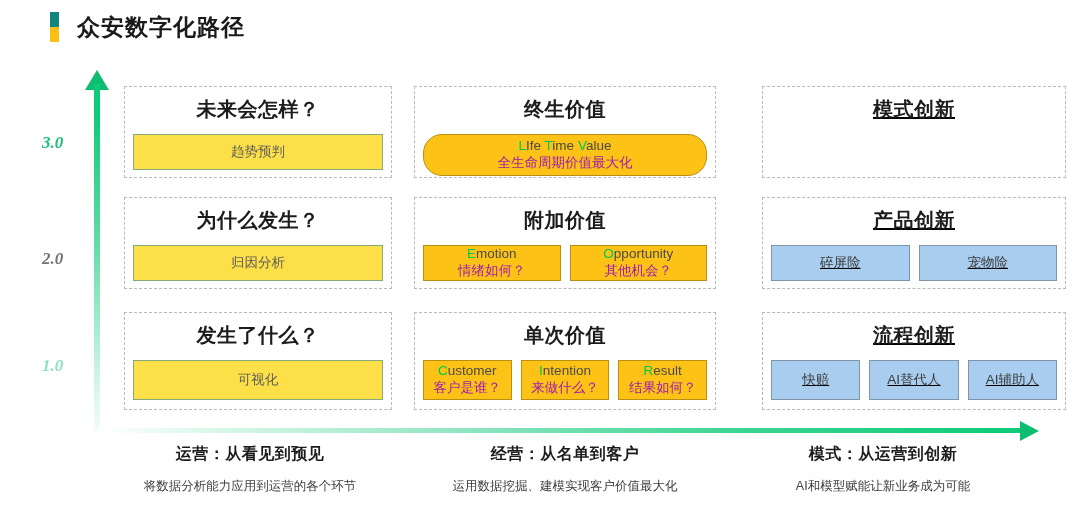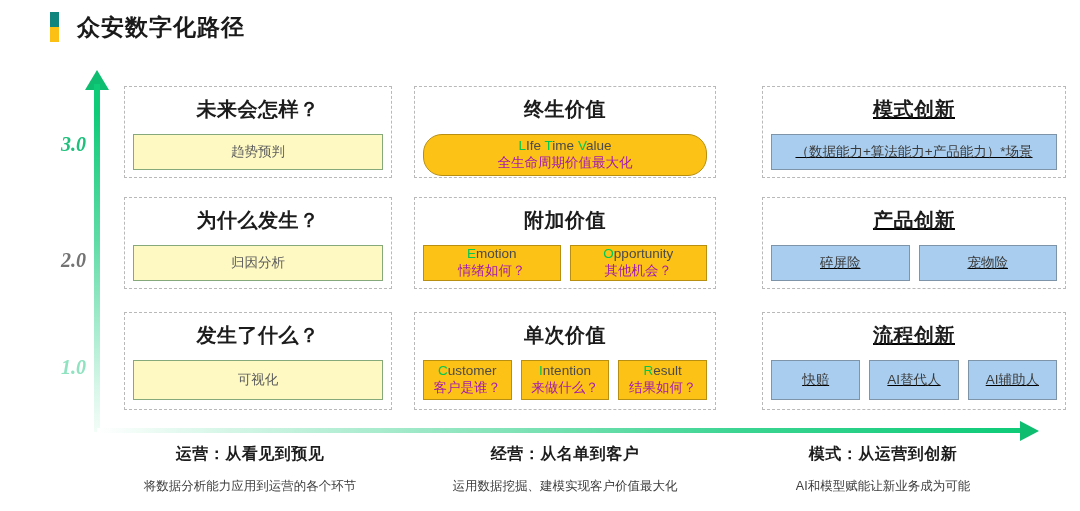--- a/index.html
+++ b/index.html
@@ -47,22 +47,22 @@
   }
   .x-arrow {
     position: absolute; left: 1020px; top: 421px;
     width: 0; height: 0;
     border-top: 10px solid transparent;
     border-bottom: 10px solid transparent;
     border-left: 19px solid #0ebd6f;
   }
   .y-label {
     position: absolute; left: 42px;
-    width: 44px; text-align: right;
-    font-size: 20px; font-style: italic; font-weight: bold;
+    width: 44px; text-align: left;
+    font-size: 17px; font-style: italic; font-weight: bold;
     font-family: "Liberation Serif", "DejaVu Serif", serif;
   }
   .y-label.l3 { top: 133px; color: #1fbf7c; }
   .y-label.l2 { top: 249px; color: #737373; }
   .y-label.l1 { top: 356px; color: #8fe3c0; }
 
   
   .grid { position: absolute; left: 0; top: 0; width: 1080px; height: 511px; }
   .card {
     position: absolute;
@@ -83,21 +83,21 @@
   }
   .chip {
     flex: 1;
     border: 1px solid #7f7f7f;
     display: flex; flex-direction: column;
     align-items: center; justify-content: center;
     text-align: center;
     line-height: 1.25;
     padding: 4px 2px;
   }
-  .chip.green { background: #fef9c3; border-color: #86a97c; }
+  .chip.green { background: #fde047; border-color: #86a97c; }
   .chip.yellow { background: #fcc215; border-color: #b88f10; }
   .chip.blue  { background: #a8cdee; border-color: #7e94a9; }
 
   .chip .en { font-size: 13.5px; color: #4a4a4a; white-space: nowrap; }
   .chip .en .hl { color: #00c853; font-weight: normal; }
   .chip .cn { font-size: 13.5px; color: #a21caf; white-space: nowrap; }
   .chip .single { font-size: 13.5px; color: #555555; white-space: nowrap; }
   .chip.green .single { color: #5c5c5c; }
   .chip.blue .single { color: #3b3b3b; }
 
@@ -166,25 +166,20 @@
       <div class="chips">
         <div class="chip yellow">
           <span class="en"><span class="hl">L</span><span>Ife </span><span class="hl">T</span><span>ime </span><span class="hl">V</span><span>alue</span></span>
           <span class="cn">全生命周期价值最大化</span>
         </div>
       </div>
     </div>
 
     <div class="card r3 c3">
       <div class="card-title">模式创新</div>
-      <div class="chips">
-        <div class="chip blue">
-          <span class="single">（数据能力+算法能力+产品能力）*场景</span>
-        </div>
-      </div>
     </div>
 
     <div class="card r2 c1">
       <div class="card-title">为什么发生？</div>
       <div class="chips">
         <div class="chip green">
           <span class="single">归因分析</span>
         </div>
       </div>
     </div>

